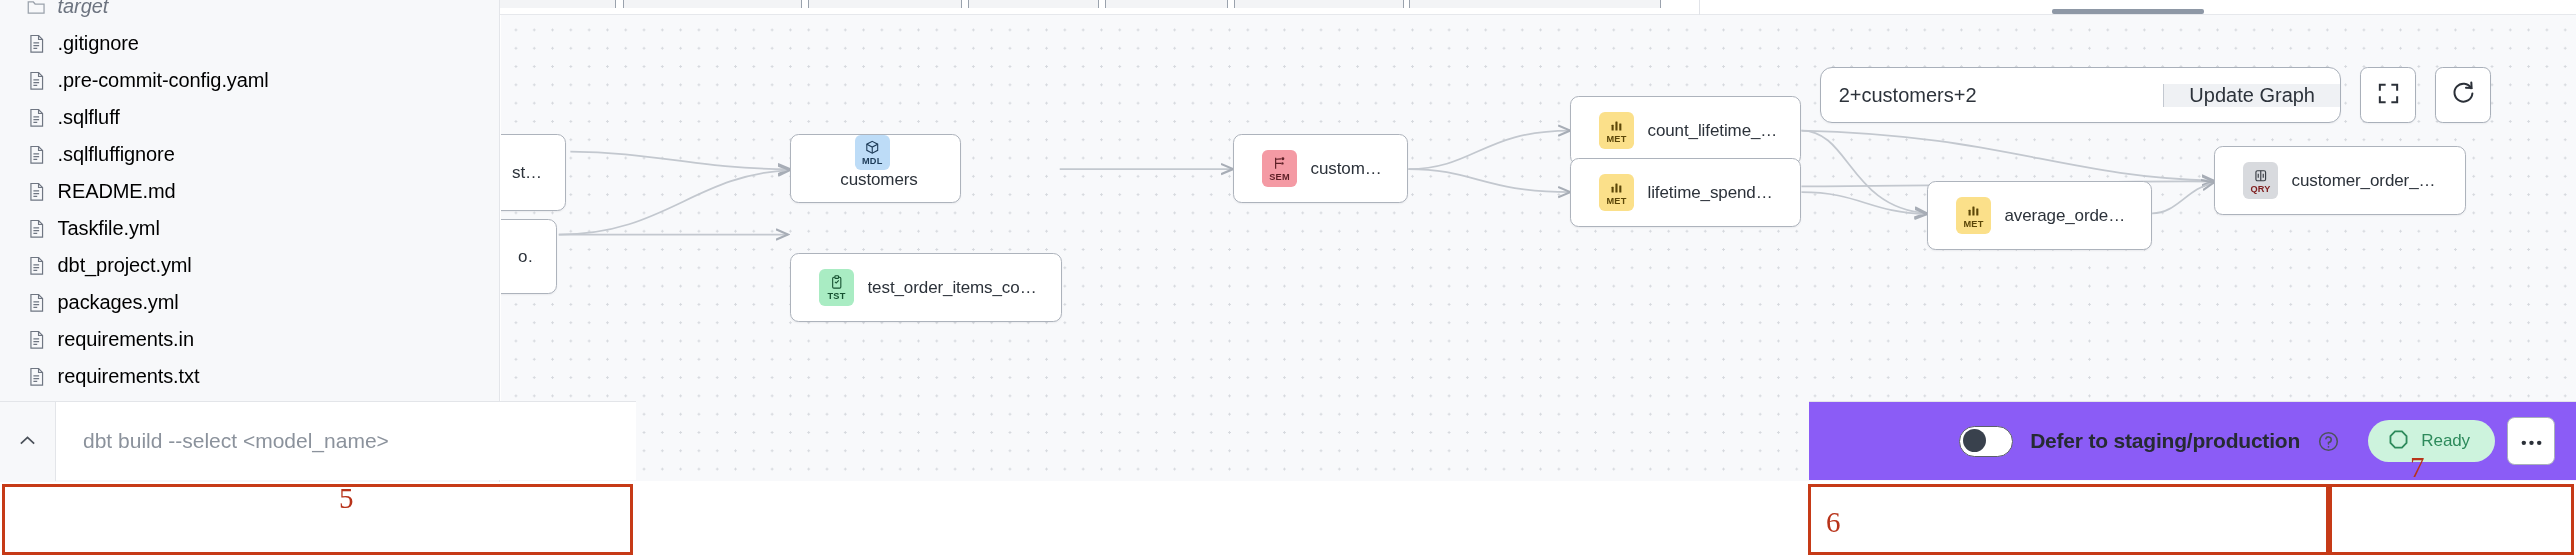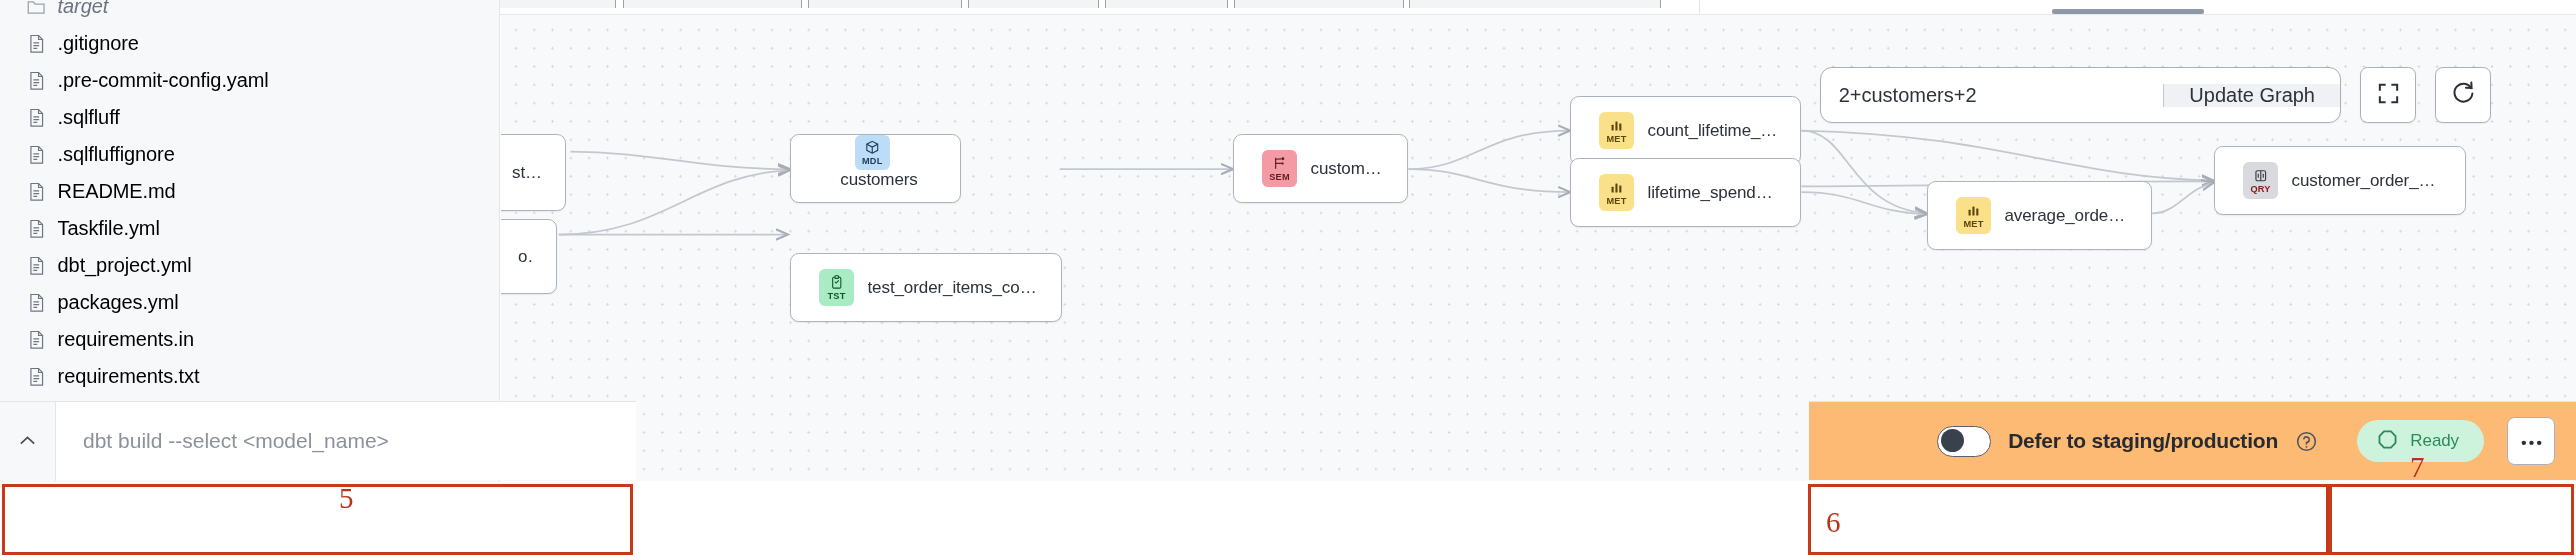--- a/index.html
+++ b/index.html
@@ -242,27 +242,27 @@
     color: #363c45;
     padding: 0 27px;
   }
   .cmd-input::placeholder { color: #8b929c; }
 
   .bottom-right-bar {
     position: absolute;
     right: 0; bottom: 0;
     width: 767px;
     height: 79px;
-    background: #fdba74;
+    background: #8b5cf6;
     border-top: 1px solid #e3e5e9;
     display: flex;
     align-items: center;
     justify-content: flex-end;
     padding-right: 21px;
-    gap: 23px;
+    gap: 12px;
     text-align: right;
   }
   .defer-group {
     display: flex;
     align-items: center;
     gap: 17.3px;
     margin-right: 15.4px;
     cursor: pointer;
   }
   .toggle {

